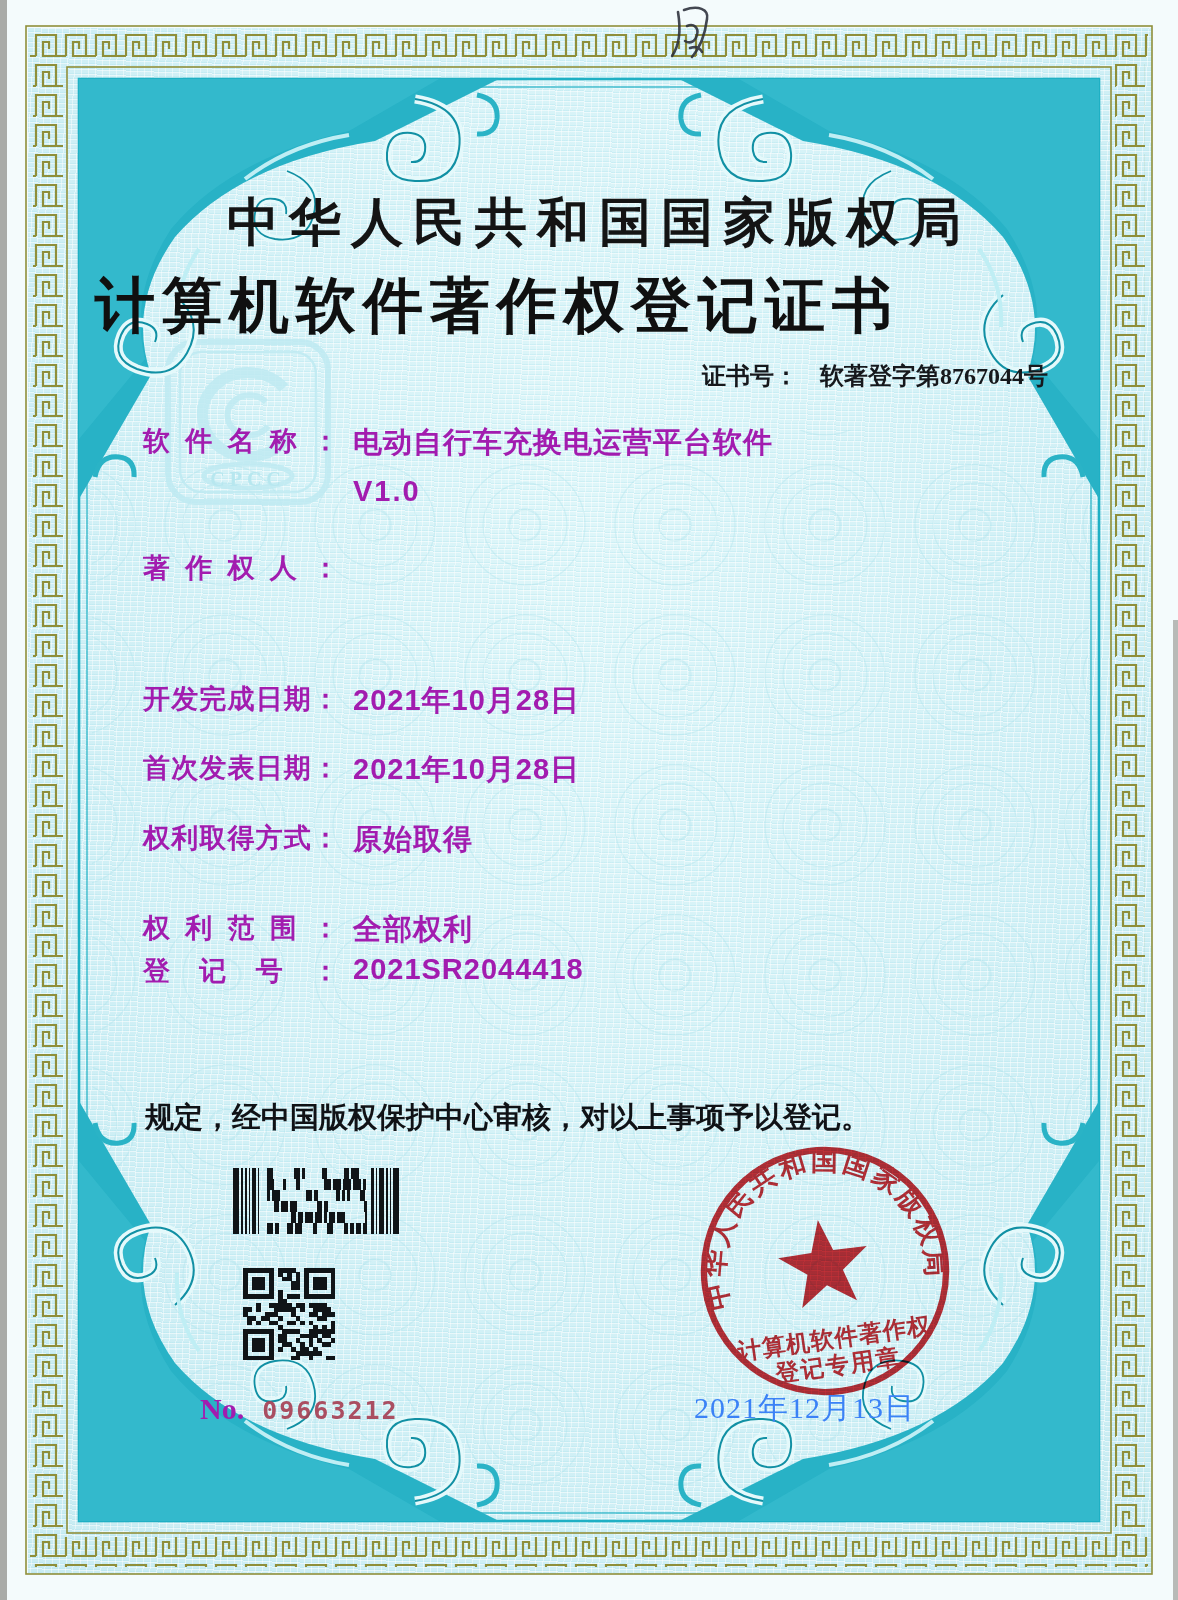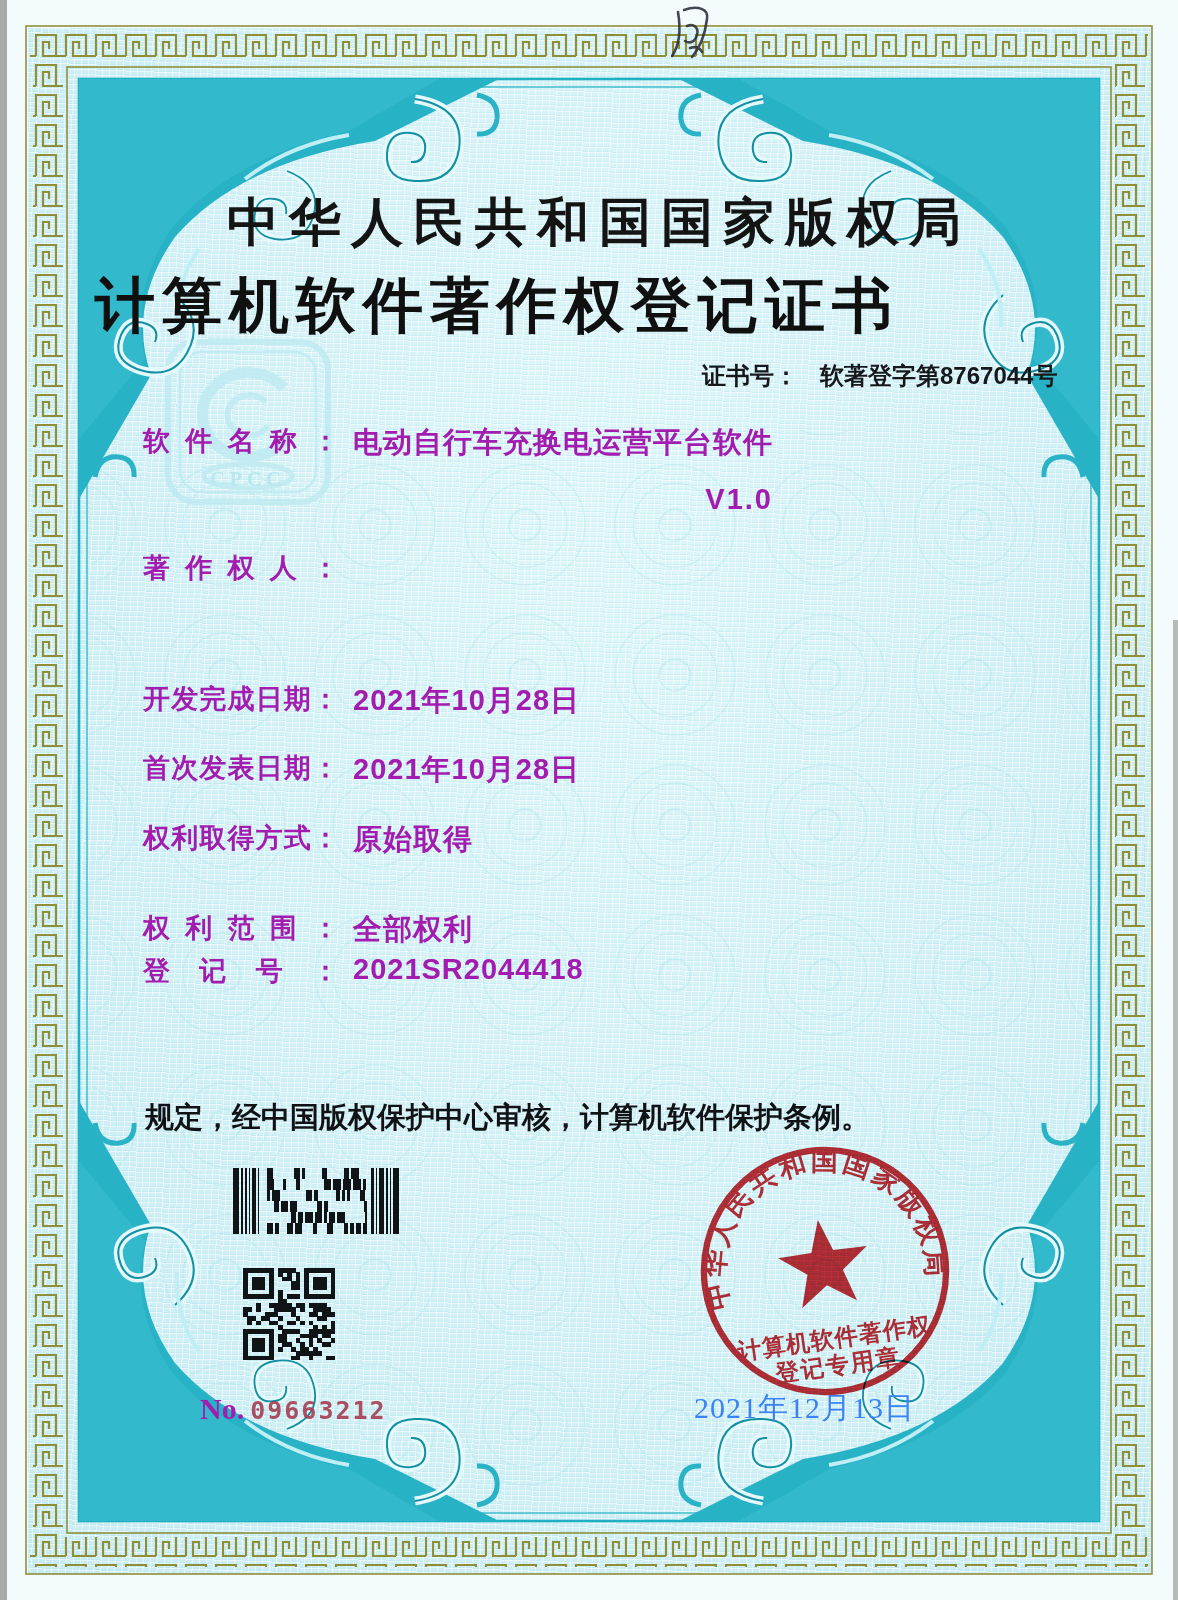--- a/index.html
+++ b/index.html
@@ -11,34 +11,34 @@
     background:
       repeating-linear-gradient(93deg, rgba(255,255,255,0) 0 6px, rgba(255,255,255,.45) 6px 7px),
       repeating-linear-gradient(2deg, rgba(255,255,255,.5) 0 1px, rgba(170,226,237,.32) 1px 2px, rgba(255,255,255,0) 2px 5px),
       radial-gradient(ellipse at 50% 32%, #def6f9 0%, #cfeff5 70%, #c9ecf2 100%);}
   svg.layer{position:absolute;left:0;top:0;}
   .authority{position:absolute;left:95px;right:75px;top:188px;text-align:center;
     font-size:52px;font-weight:800;letter-spacing:10px;color:#141414;white-space:nowrap;}
   .cert-title{position:absolute;left:95px;right:75px;top:266px;text-align:left;
     font-size:60px;font-weight:800;letter-spacing:7px;color:#101010;white-space:nowrap;}
   .certno{position:absolute;left:702px;top:360px;font-size:24px;font-weight:700;
-    font-family:Liberation Sans, sans-serif;color:#16181c;white-space:nowrap;}
+    font-family:Liberation Serif, serif;color:#16181c;white-space:nowrap;}
   .certno .v{margin-left:22px;}
   .field{position:absolute;left:143px;display:flex;align-items:flex-start;
     font-family:"Liberation Sans","DejaVu Sans",sans-serif;color:#a21caf;}
   .field .lbl{width:196px;font-size:27px;font-weight:700;text-align:justify;text-align-last:justify;}
   .field .val{margin-left:14px;font-size:29px;font-weight:700;letter-spacing:1px;white-space:nowrap;}
-  .field .val .l2{display:block;margin-top:20px;letter-spacing:2px;text-align:right;}
+  .field .val .l2{display:block;margin-top:12px;letter-spacing:2px;}
   .statement{position:absolute;left:145px;width:930px;color:#101216;
     font-family:"Liberation Sans","DejaVu Sans",sans-serif;font-size:29px;font-weight:700;white-space:nowrap;}
   .statement.s1{top:1022px;padding-left:58px;}
   .statement.s2{top:1098px;}
   .serial{position:absolute;left:200px;top:1392px;white-space:nowrap;}
   .serial .no{font-size:30px;font-weight:800;color:#a21caf;}
-  .serial .num{margin-left:6px;font-family:"DejaVu Sans Mono","Liberation Mono",monospace;
+  .serial .num{margin-left:18px;font-family:"DejaVu Sans Mono","Liberation Mono",monospace;
     font-size:25px;font-weight:600;color:#a63d52;letter-spacing:2px;opacity:.9;}
   .issue-date{position:absolute;left:694px;top:1388px;width:262px;
     font-size:30px;font-weight:400;color:#3b82f6;letter-spacing:1px;white-space:nowrap;}
   .seal-wrap{position:absolute;left:694px;top:1140px;width:262px;height:262px;
     mix-blend-mode:multiply;opacity:.95;}
   .bc{position:absolute;left:233px;top:1168px;}
   .qr{position:absolute;left:243px;top:1268px;}
   .hand{position:absolute;left:666px;top:2px;opacity:.88;}
 </style>
 </head>
@@ -154,21 +154,21 @@
   </div>
   <div class="field" style="top:910px">
     <div class="lbl">权利范围：</div>
     <div class="val">全部权利</div>
   </div>
   <div class="field" style="top:953px">
     <div class="lbl">登记号：</div>
     <div class="val">2021SR2044418</div>
   </div>
 
-  <div class="statement s2">规定，经中国版权保护中心审核，计算机软件保护条例。</div>
+  <div class="statement s2">规定，经中国版权保护中心审核，对以上事项予以登记。</div>
 
   <svg class="bc" width="177" height="66" shape-rendering="crispEdges">
     <g id="bc-bars" fill="#101417">
         <rect x="0" y="0" width="6" height="66"></rect>
         <rect x="8" y="0" width="2" height="66"></rect>
         <rect x="12" y="0" width="2" height="66"></rect>
         <rect x="16" y="0" width="1" height="66"></rect>
         <rect x="19" y="0" width="4" height="66"></rect>
         <rect x="25" y="0" width="1" height="66"></rect>
         <rect x="34" y="0" width="6" height="11"></rect>

